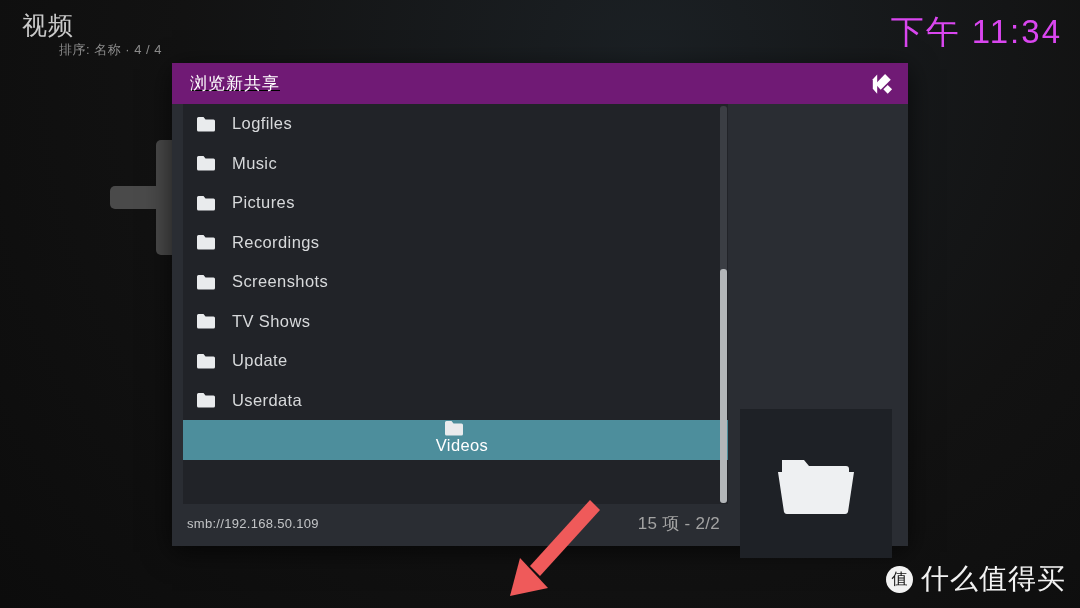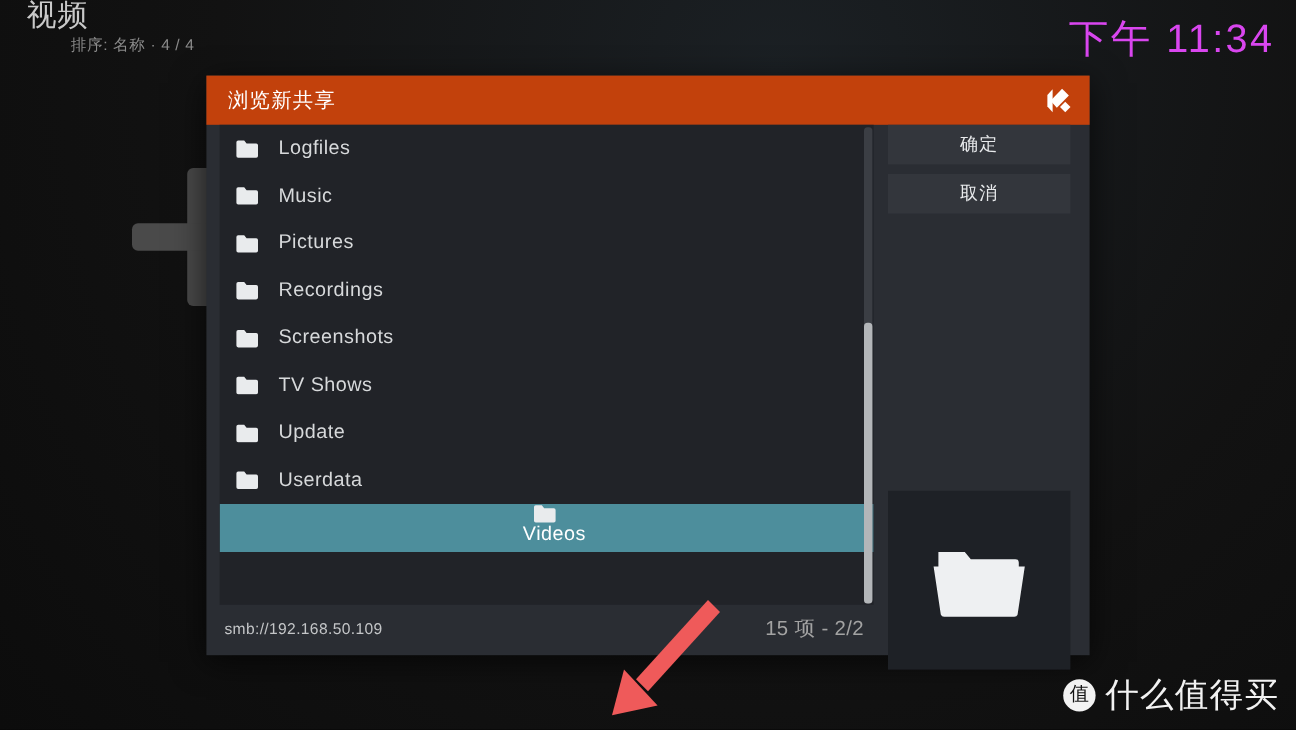--- a/index.html
+++ b/index.html
@@ -19,21 +19,21 @@
 
   
   #bg-gradient {
     position: absolute;
     inset: 0;
     background: radial-gradient(circle at 60% 10%, #1b2024 0%, #121212 55%, #0c0c0c 100%);
   }
   #bg-header {
     position: absolute;
     left: 22px;
-    top: 0;
+    top: 12px;
   }
   #bg-title {
     font-size: 25px;
     color: #c9c9c9;
     line-height: 26px;
     letter-spacing: 1px;
   }
   #bg-subtitle {
     margin-top: 3px;
     font-size: 13px;
@@ -70,24 +70,25 @@
     left: 172px;
     top: 63px;
     width: 736px;
     height: 483px;
     background: #2a2d33;
     box-shadow: 0 6px 26px rgba(0,0,0,0.65);
   }
   #dialog-titlebar {
     position: relative;
     height: 41px;
-    background: #c2410c;
+    background: #701a75;
     display: flex;
     align-items: center;
     padding: 0 12px 0 18px;
+    text-decoration: underline;
   }
   #dialog-title {
     font-size: 17px;
     color: #ffffff;
     letter-spacing: 1px;
     flex: 1;
   }
   #kodi-logo { width: 28px; height: 28px; display: block; }
 
   #dialog-body {
@@ -318,24 +319,20 @@
 
       <div id="scroll-track">
         <div id="scroll-thumb" style="top: 41%; height: 59%;"></div>
       </div>
 
       <div id="dialog-footer">
         <span id="footer-path">smb://192.168.50.109</span>
         <span id="footer-count">15 项 - 2/2</span>
       </div>
 
-      <div id="side-panel">
-        <button class="side-button">确定</button>
-        <button class="side-button">取消</button>
-      </div>
 
       <div id="thumb-box">
         <svg width="96" height="80" viewBox="0 0 96 80">
           <path d="M14 16 h22 l5 6 h37 a3 3 0 0 1 3 3 v4 H14 Z" fill="#eef0f2"></path>
           <path d="M10 28 h76 l-6 40 a3 3 0 0 1 -3 2 H19 a3 3 0 0 1 -3 -2 Z" fill="#eef0f2"></path>
         </svg>
       </div>
 
       <svg id="annotation-arrow" width="110" height="115" viewBox="0 0 110 115">
         <g fill="#ef5a5a">

